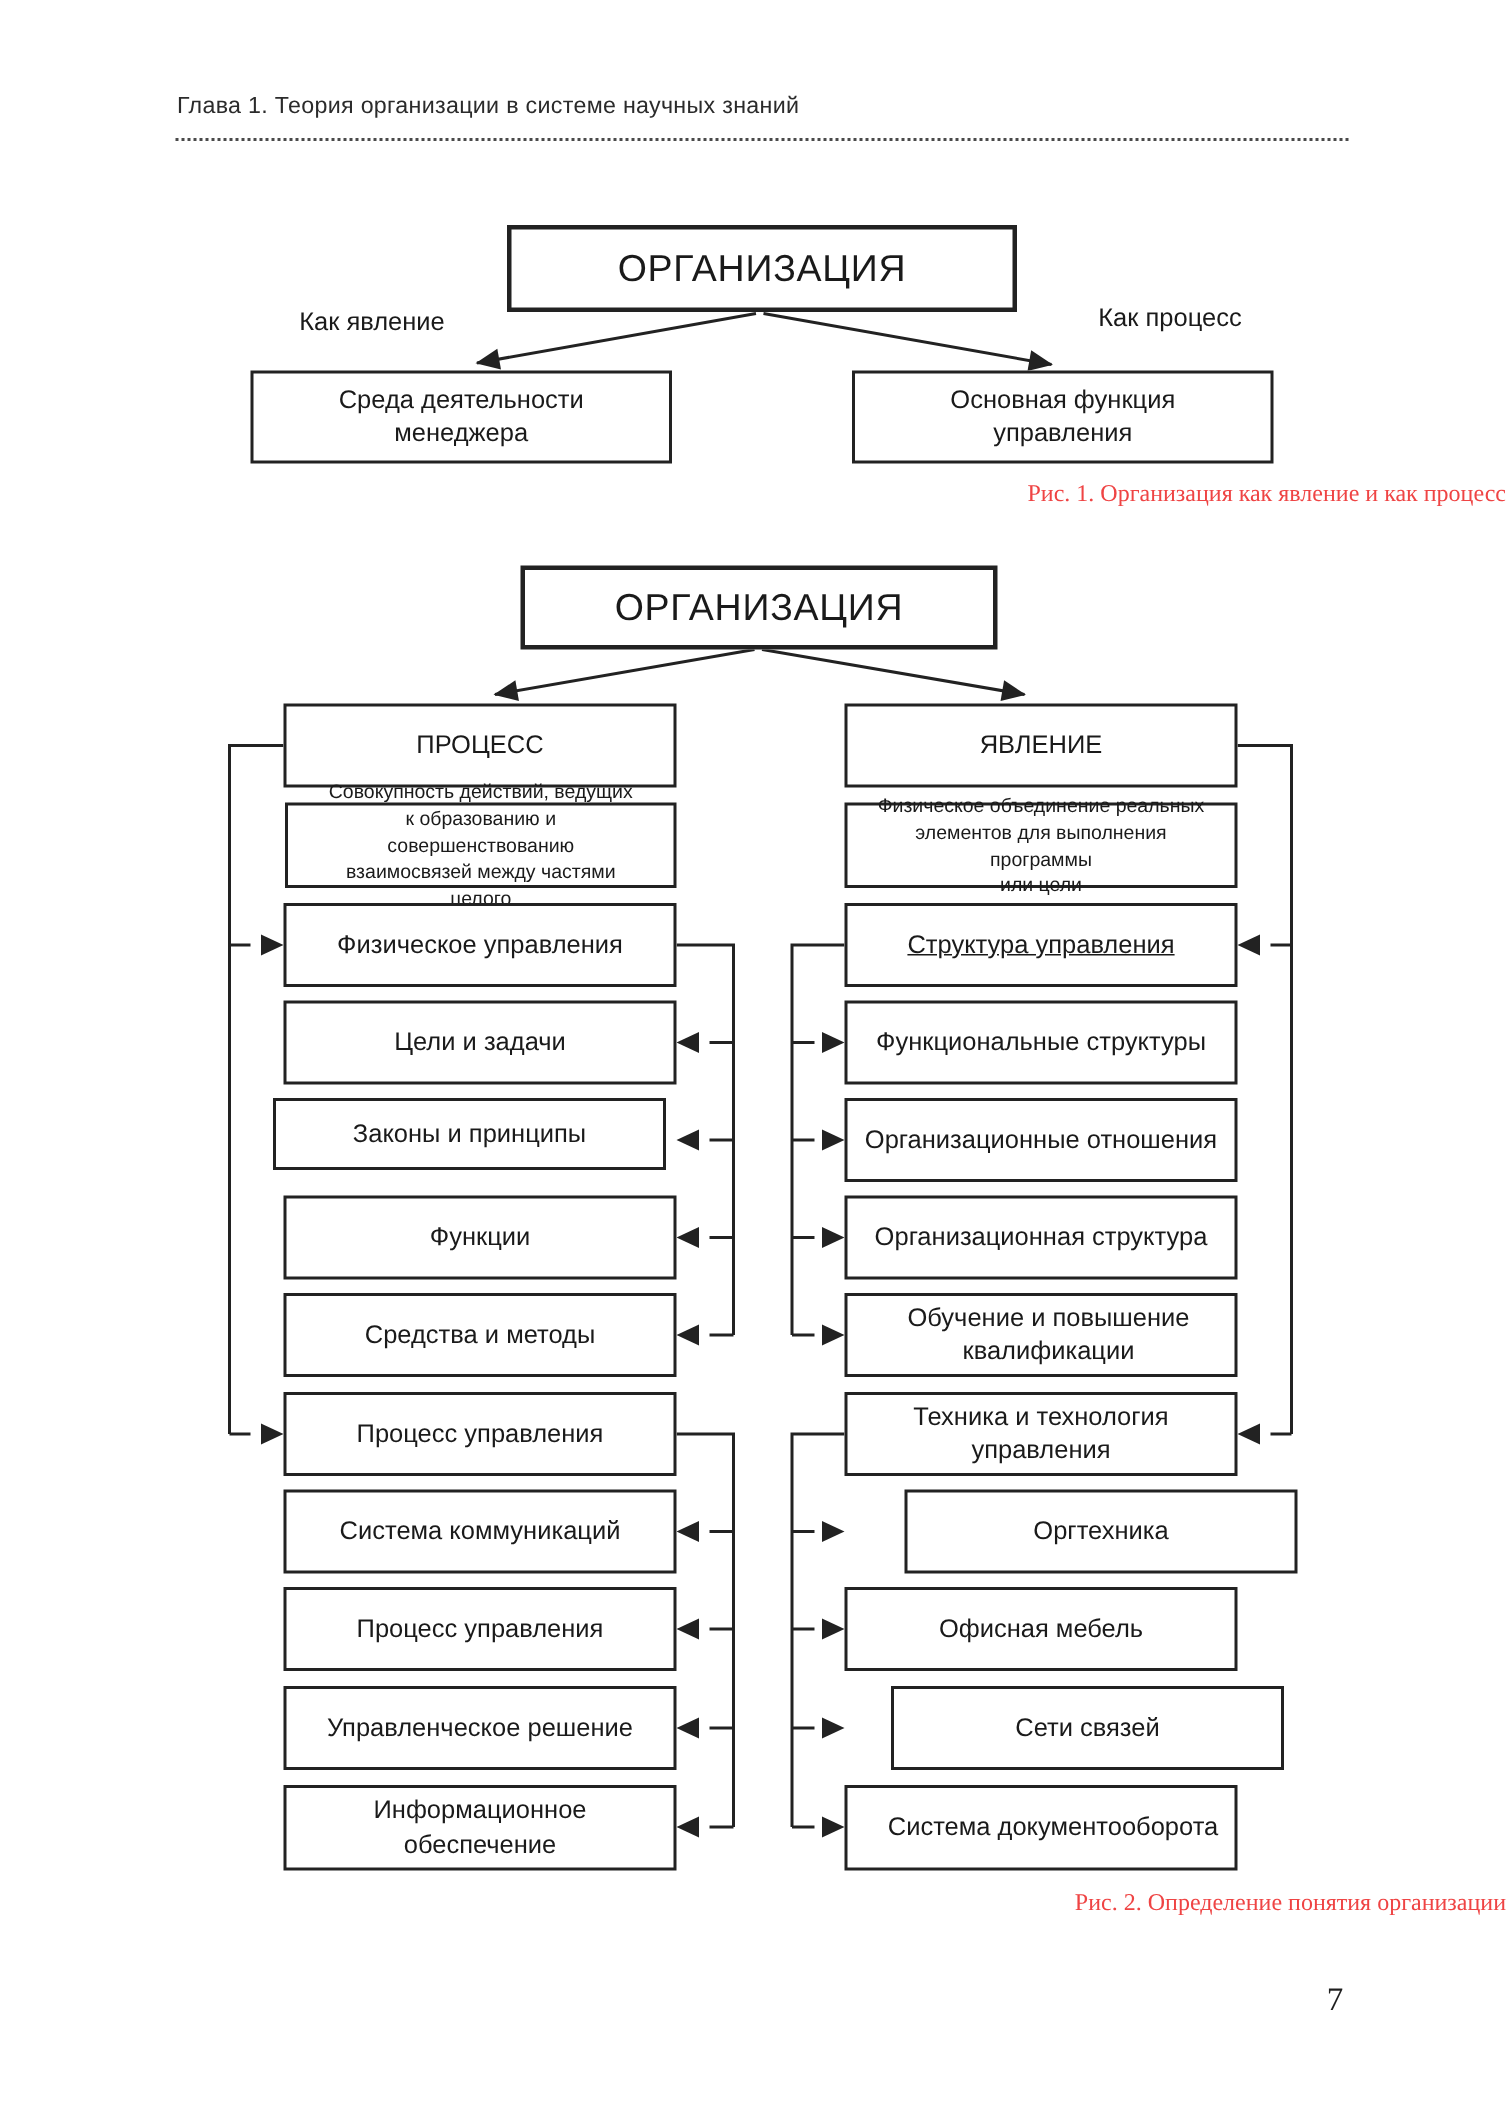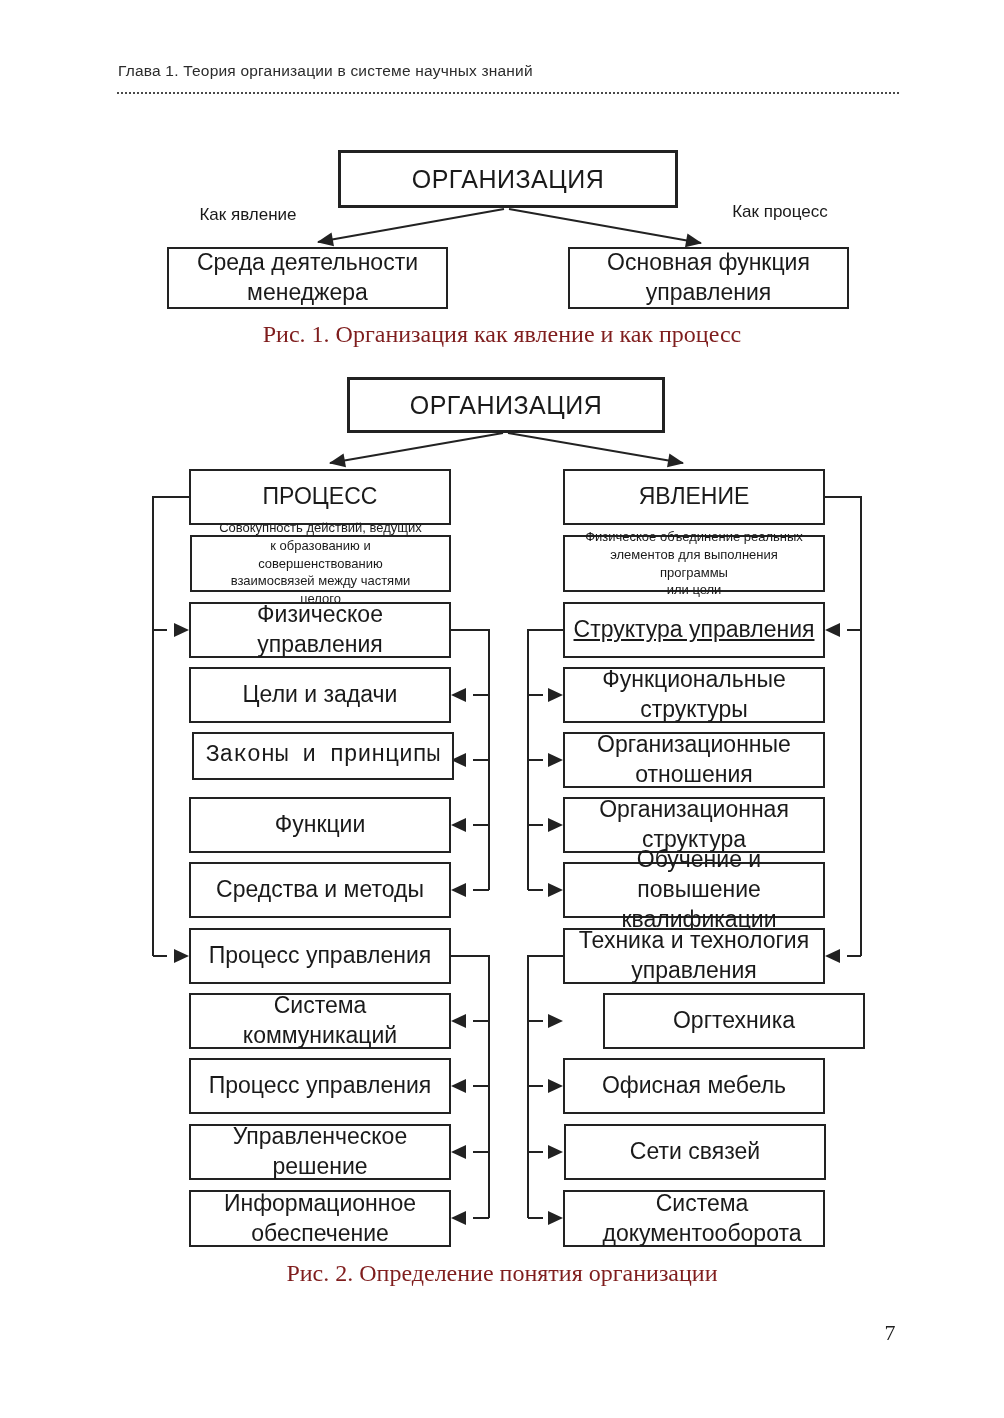--- a/index.html
+++ b/index.html
@@ -18,29 +18,29 @@
   .dotted-rule {
     position:absolute; left:117px; top:92px; width:782px; height:0;
     border-top:2px dotted #4a4a4a;
   }
   .connectors { position:absolute; left:0; top:0; width:1004px; height:1418px; }
   .box {
     position:absolute; box-sizing:border-box;
     border:2px solid #222222; background:#ffffff;
     display:flex; align-items:center; justify-content:center;
     text-align:center; white-space:pre-line;
-    font-size:23px; line-height:1.3; color:#1a1a1a;
+    font-size:17px; line-height:1.3; color:#1a1a1a;
     padding:2px 8px;
   }
   .box.org { border-width:3px; font-size:25px; letter-spacing:0.5px; }
   .box.desc { border-width:2px; font-size:13px; line-height:1.38; padding:2px 20px; }
   .side-label { position:absolute; font-size:17px; color:#1a1a1a; text-align:center; width:160px; }
   .fig-caption {
-    position:absolute; left:0; width:1004px; text-align:center;
-    font-family:"Liberation Serif", serif; font-size:24px; color:#7f1d1d;
+    position:absolute; left:0; width:1004px; text-align:right;
+    font-family:"Liberation Serif", serif; font-size:16px; color:#ef4444;
   }
   .page-number {
     position:absolute; left:860px; top:1320px; width:60px; text-align:center;
     font-family:"Liberation Serif", serif; font-size:22px; color:#1f1f1f;
   }
 </style>
 </head>
 <body>
 
 <div class="page">
@@ -141,40 +141,40 @@
 
   <div class="box desc" style="left:190px; top:535px; width:261px; height:57px;">Совокупность действий, ведущих
 к образованию и совершенствованию
 взаимосвязей между частями целого</div>
   <div class="box desc" style="left:563px; top:535px; width:262px; height:57px;">Физическое объединение реальных
 элементов для выполнения программы
 или цели</div>
 
   <div class="box" style="left:189px; top:602px; width:262px; height:56px;">Физическое управления</div>
   <div class="box" style="left:189px; top:667px; width:262px; height:56px;">Цели и задачи</div>
-  <div class="box" style="left:192px; top:732px; width:262px; height:48px;font-family:Liberation Mono, monospace;">Законы и принципы</div>
+  <div class="box" style="left:182px; top:732px; width:262px; height:48px;">Законы и принципы</div>
   <div class="box" style="left:189px; top:797px; width:262px; height:56px;">Функции</div>
   <div class="box" style="left:189px; top:862px; width:262px; height:56px;">Средства и методы</div>
   <div class="box" style="left:189px; top:928px; width:262px; height:56px;">Процесс управления</div>
   <div class="box" style="left:189px; top:993px; width:262px; height:56px;">Система коммуникаций</div>
   <div class="box" style="left:189px; top:1058px; width:262px; height:56px;">Процесс управления</div>
   <div class="box" style="left:189px; top:1124px; width:262px; height:56px;">Управленческое решение</div>
   <div class="box" style="left:189px; top:1190px; width:262px; height:57px;">Информационное
 обеспечение</div>
 
   <div class="box" style="left:563px; top:602px; width:262px; height:56px;text-decoration:underline;">Структура управления</div>
   <div class="box" style="left:563px; top:667px; width:262px; height:56px;">Функциональные структуры</div>
   <div class="box" style="left:563px; top:732px; width:262px; height:56px;">Организационные отношения</div>
   <div class="box" style="left:563px; top:797px; width:262px; height:56px;">Организационная структура</div>
   <div class="box" style="left:563px; top:862px; width:262px; height:56px;padding-left:18px;">Обучение и повышение
 квалификации</div>
   <div class="box" style="left:563px; top:928px; width:262px; height:56px;">Техника и технология
 управления</div>
   <div class="box" style="left:563px; top:993px; width:262px; height:56px;margin-left:40px;">Оргтехника</div>
   <div class="box" style="left:563px; top:1058px; width:262px; height:56px;">Офисная мебель</div>
-  <div class="box" style="left:564px; top:1124px; width:262px; height:56px;">Сети связей</div>
+  <div class="box" style="left:594px; top:1124px; width:262px; height:56px;">Сети связей</div>
   <div class="box" style="left:563px; top:1190px; width:262px; height:57px;padding-left:24px;">Система документооборота</div>
 
   <div class="fig-caption" style="top:1260px;">Рис. 2. Определение понятия организации</div>
 
   <div class="page-number">7</div>
 
 </div>
 
 </body></html>

